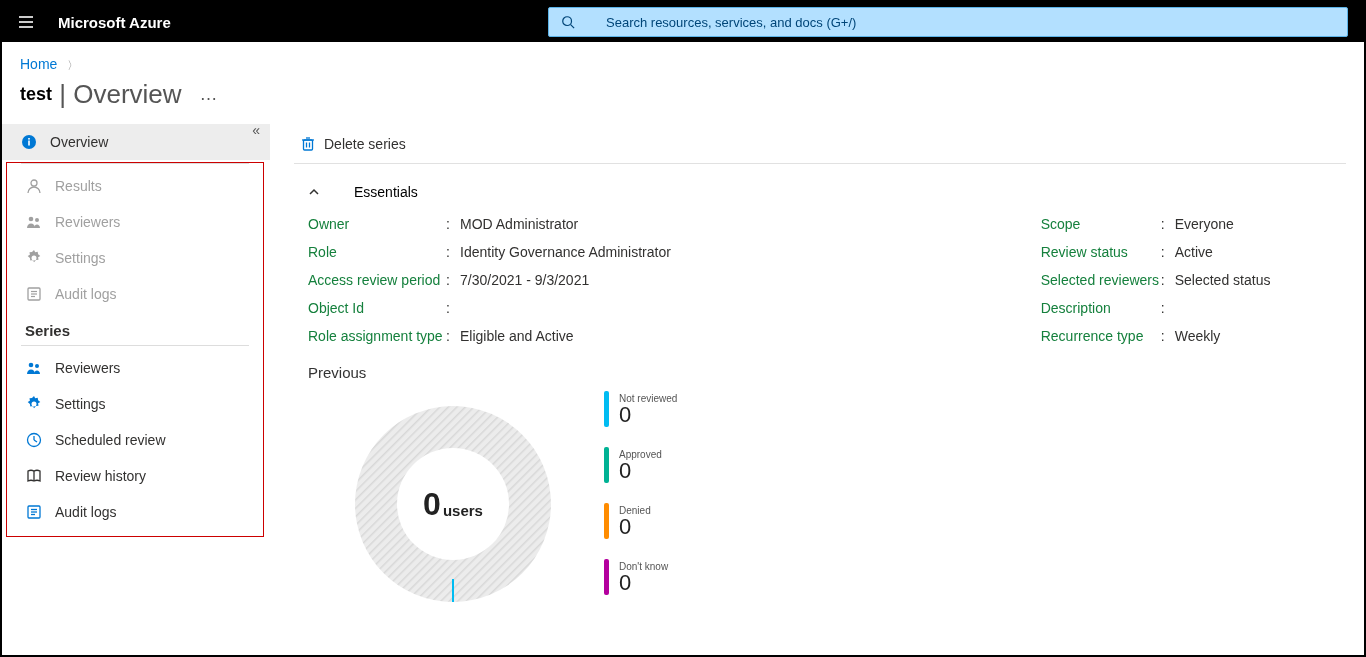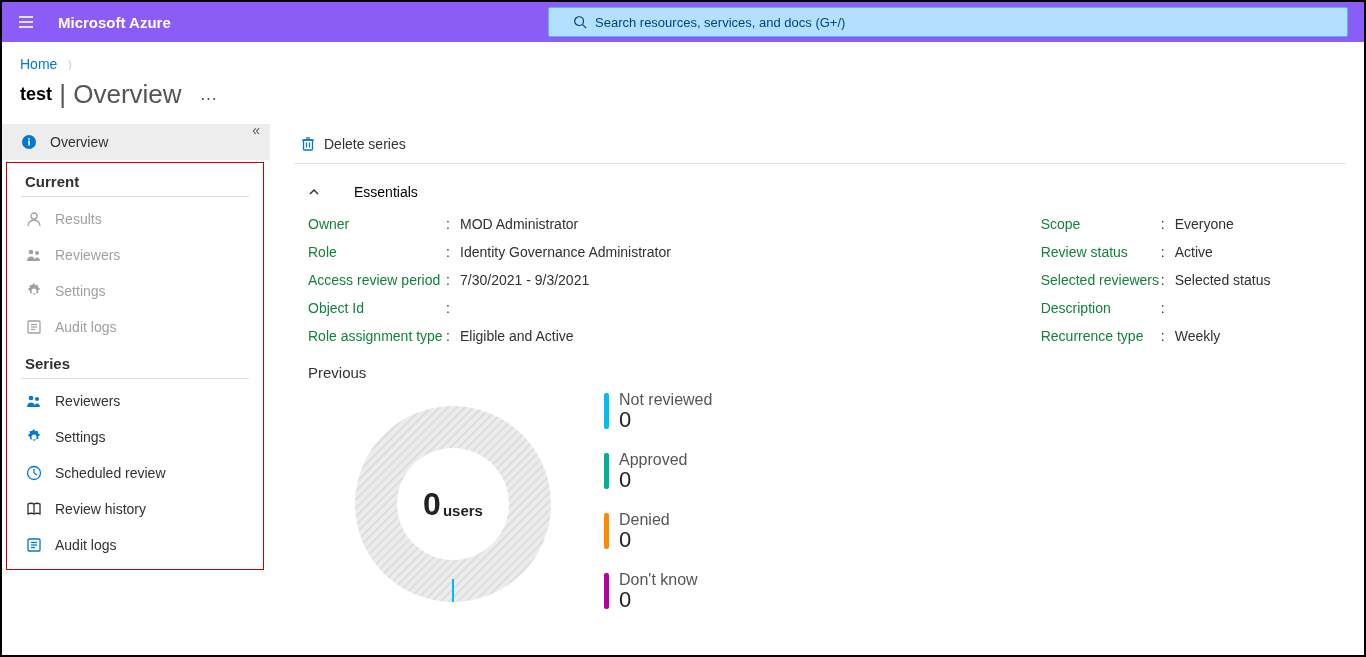--- a/index.html
+++ b/index.html
@@ -1,24 +1,24 @@
 <!DOCTYPE html>
 <html><head>
 <meta charset="utf-8">
 <style>
 * { box-sizing: border-box; margin: 0; padding: 0; font-family: "Segoe UI", Arial, sans-serif; }
 body { width: 1366px; height: 657px; background: #fff; overflow: hidden; border: 2px solid #000; }
 
 
-.topbar { height: 40px; background: #8b5cf6; display: flex; align-items: center; color: #fff; }
+.topbar { height: 40px; background: #000000; display: flex; align-items: center; color: #fff; }
 .hamburger { width: 48px; height: 40px; display: flex; align-items: center; justify-content: center; cursor: pointer; }
 .hamburger svg { width: 18px; height: 18px; }
 .brand { font-size: 15px; font-weight: 600; margin-left: 8px; }
 .searchwrap { flex: 1; display: flex; justify-content: flex-end; padding-right: 16px; padding-left: 370px; }
-.searchbox { flex: 1; max-width: 800px; height: 30px; background: #b3e0ff; border: 1px solid #5bb3e8; border-radius: 2px; display: flex; align-items: center; padding: 0 24px; }
+.searchbox { flex: 1; max-width: 800px; height: 30px; background: #b3e0ff; border: 1px solid #5bb3e8; border-radius: 2px; display: flex; align-items: center; padding: 0 12px; gap: 23px; }
 .searchbox svg { width: 14px; height: 14px; margin-right: 8px; color: #004578; }
 .searchbox input { flex: 1; border: none; background: transparent; outline: none; font-size: 13px; color: #004578; }
 .searchbox input::placeholder { color: #004578; }
 
 
 .breadcrumb { padding: 14px 18px 0 18px; font-size: 14px; }
 .breadcrumb a { color: #0078d4; text-decoration: none; }
 .breadcrumb .chev { color: #888; margin: 0 6px; font-size: 11px; }
 
 
@@ -64,21 +64,21 @@
 .chartarea { display: flex; align-items: flex-start; margin-left: 44px; }
 .donut-wrap { position: relative; width: 230px; height: 230px; }
 .donut-svg { width: 230px; height: 230px; }
 .donut-center { position: absolute; top: 0; left: 0; width: 230px; height: 230px; display: flex; align-items: center; justify-content: center; }
 .donut-center .num { font-size: 32px; font-weight: 600; color: #222; }
 .donut-center .unit { font-size: 15px; font-weight: 600; color: #222; margin-left: 2px; margin-top: 12px; }
 
 .legend { margin-left: 36px; padding-top: 2px; }
 .legend-item { display: flex; align-items: center; margin-bottom: 20px; }
 .legend-bar { width: 5px; height: 36px; border-radius: 2px; margin-right: 10px; }
-.legend-text .lbl { font-size: 16px; color: #555; }
+.legend-text .lbl { font-size: 10px; color: #555; }
 .legend-text .val { font-size: 22px; color: #222; line-height: 1; }
 
 
 .ic-blue { color: #0078d4; }
 .ic-gray { color: #a0a0a0; }
 .ic-dark { color: #323130; }
 </style>
 </head>
 <body>
 
@@ -123,21 +123,20 @@
         <svg viewBox="0 0 16 16" fill="#0078d4">
             <circle cx="8" cy="8" r="7"></circle>
             <rect x="7.2" y="6.5" width="1.6" height="5" fill="#fff"></rect>
             <rect x="7.2" y="4" width="1.6" height="1.6" fill="#fff"></rect>
           </svg>
       </span>
       <span>Overview</span>
     </div>
 
     <div class="redbox">
-      <div class="section-header">Current</div>
       <hr class="section-divider">
 
       <div class="navitem dim">
         <span class="icon ic-gray">
           <svg viewBox="0 0 16 16" fill="none" stroke="#a0a0a0" stroke-width="1.3">
               <circle cx="8" cy="5" r="3"></circle>
               <path d="M2 15c0-3.3 2.7-6 6-6s6 2.7 6 6"></path>
             </svg>
         </span>
         <span>Results</span>

